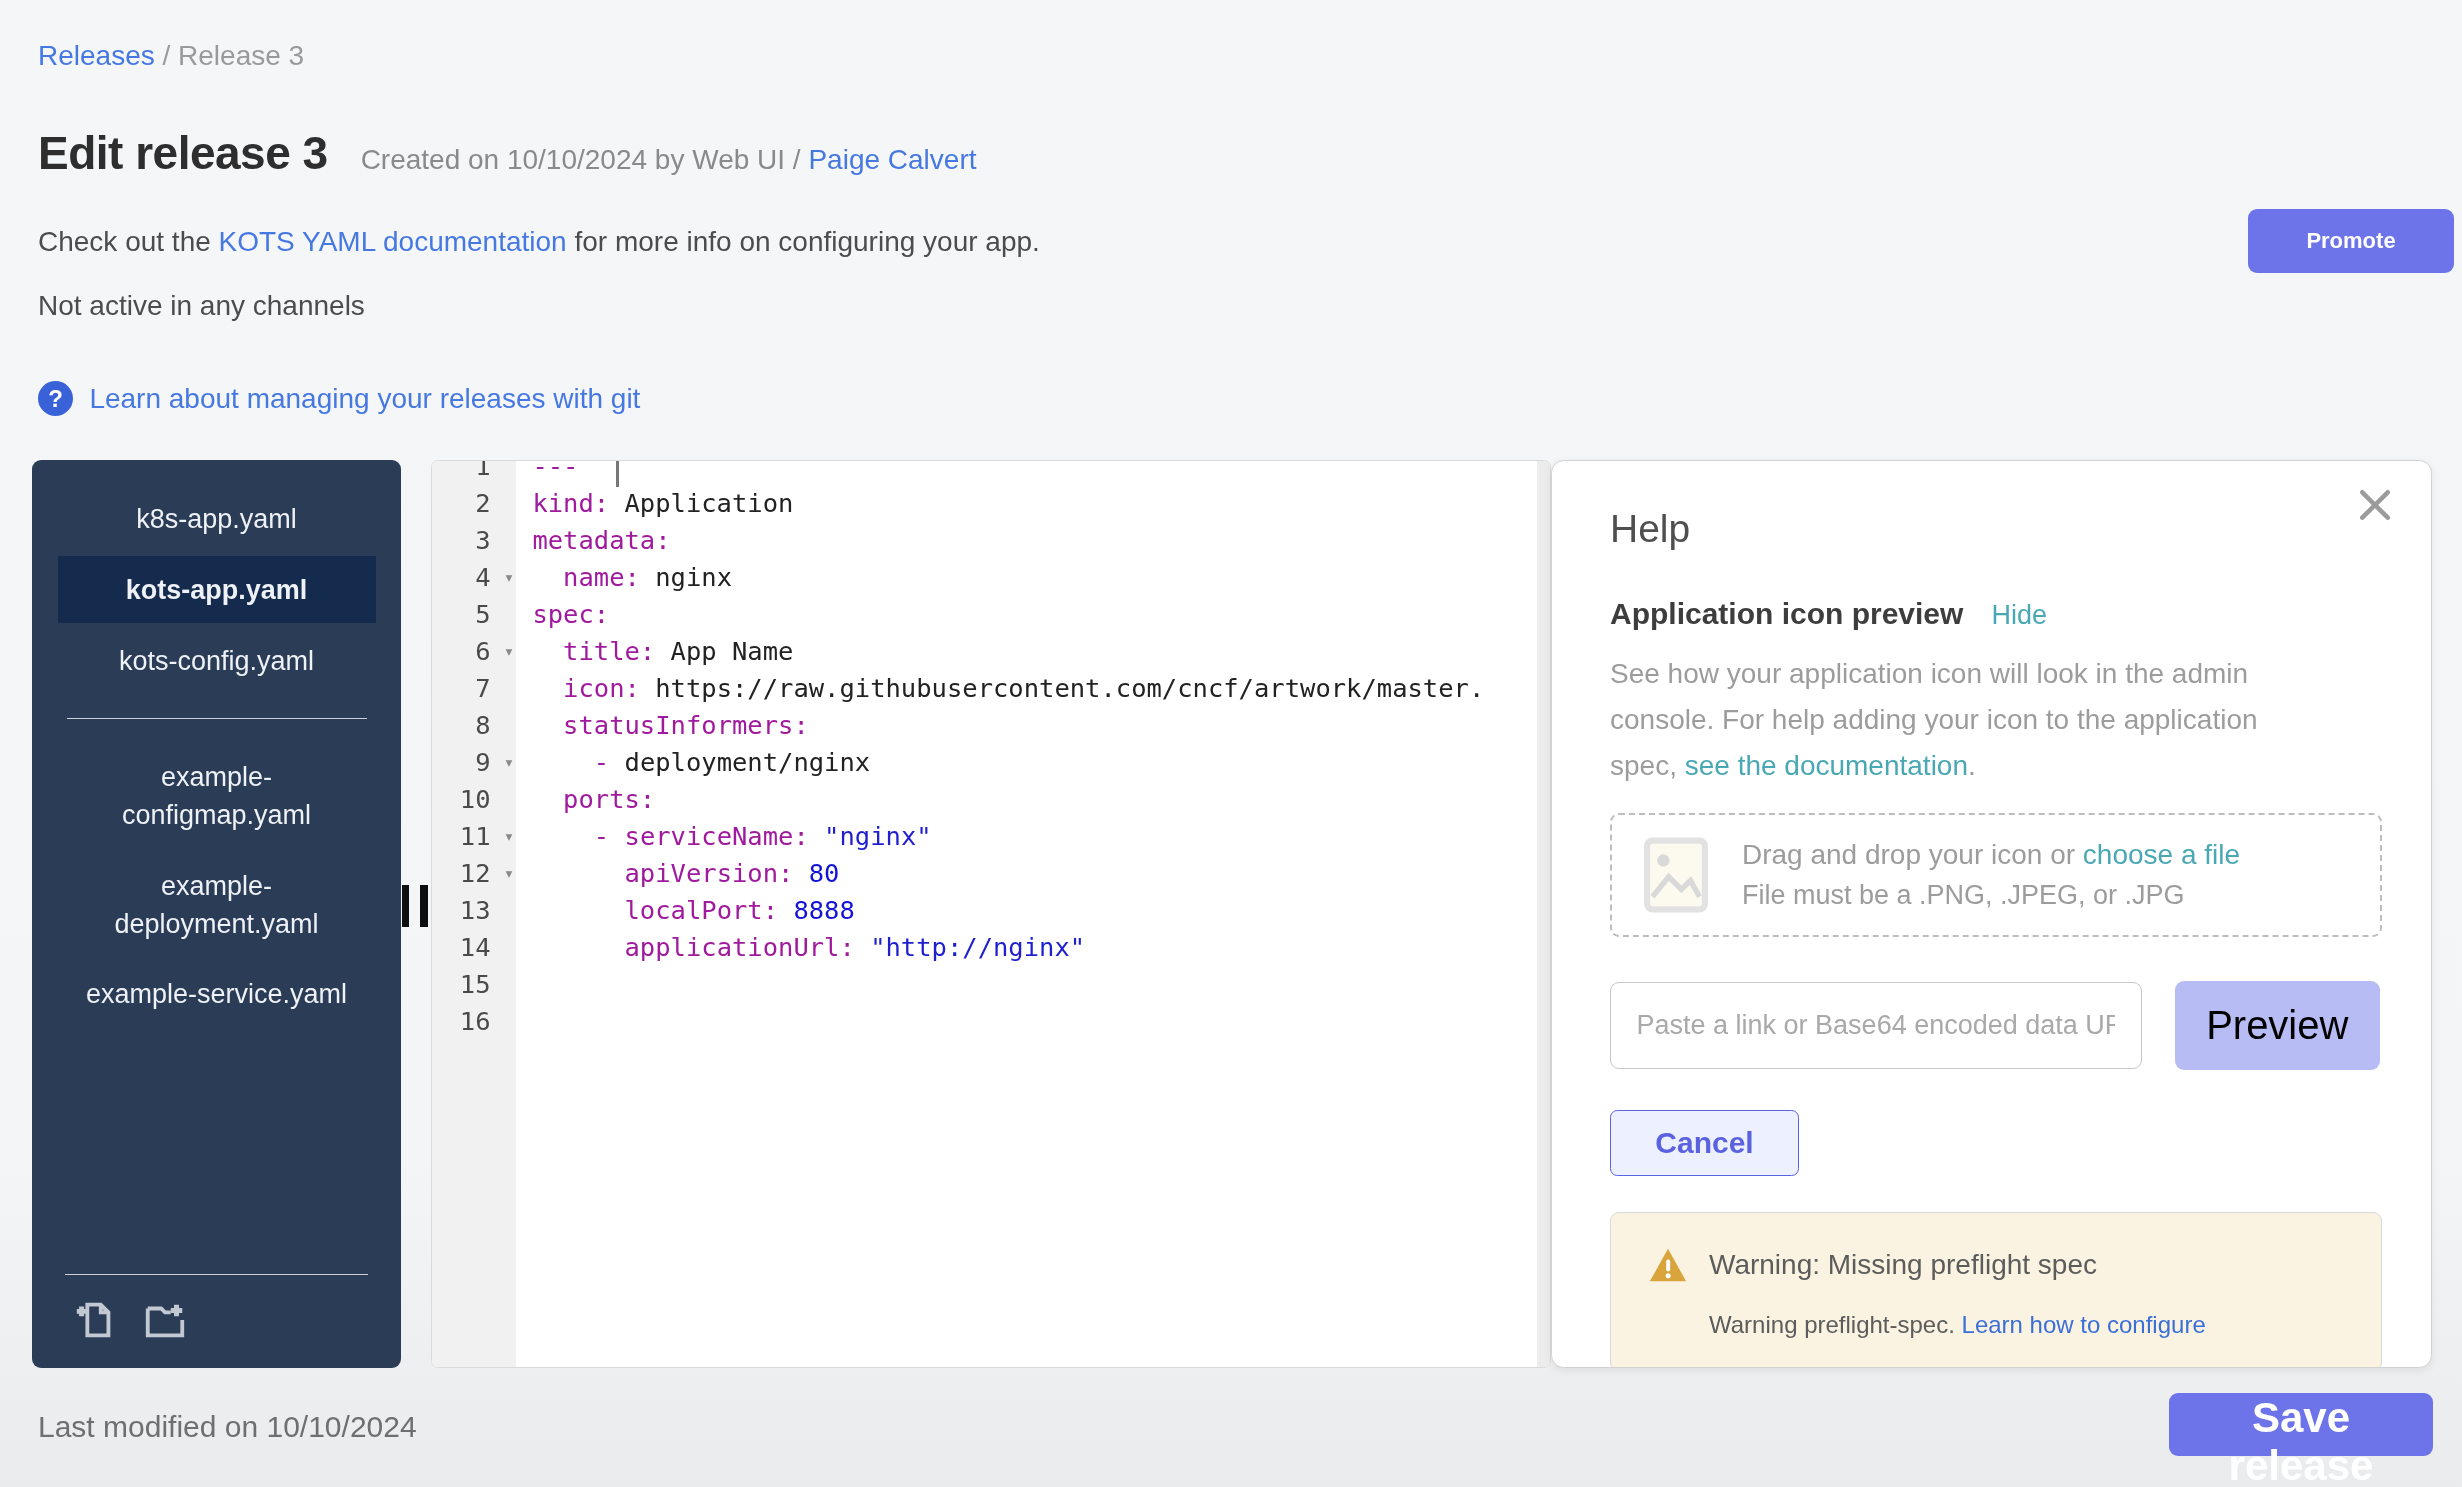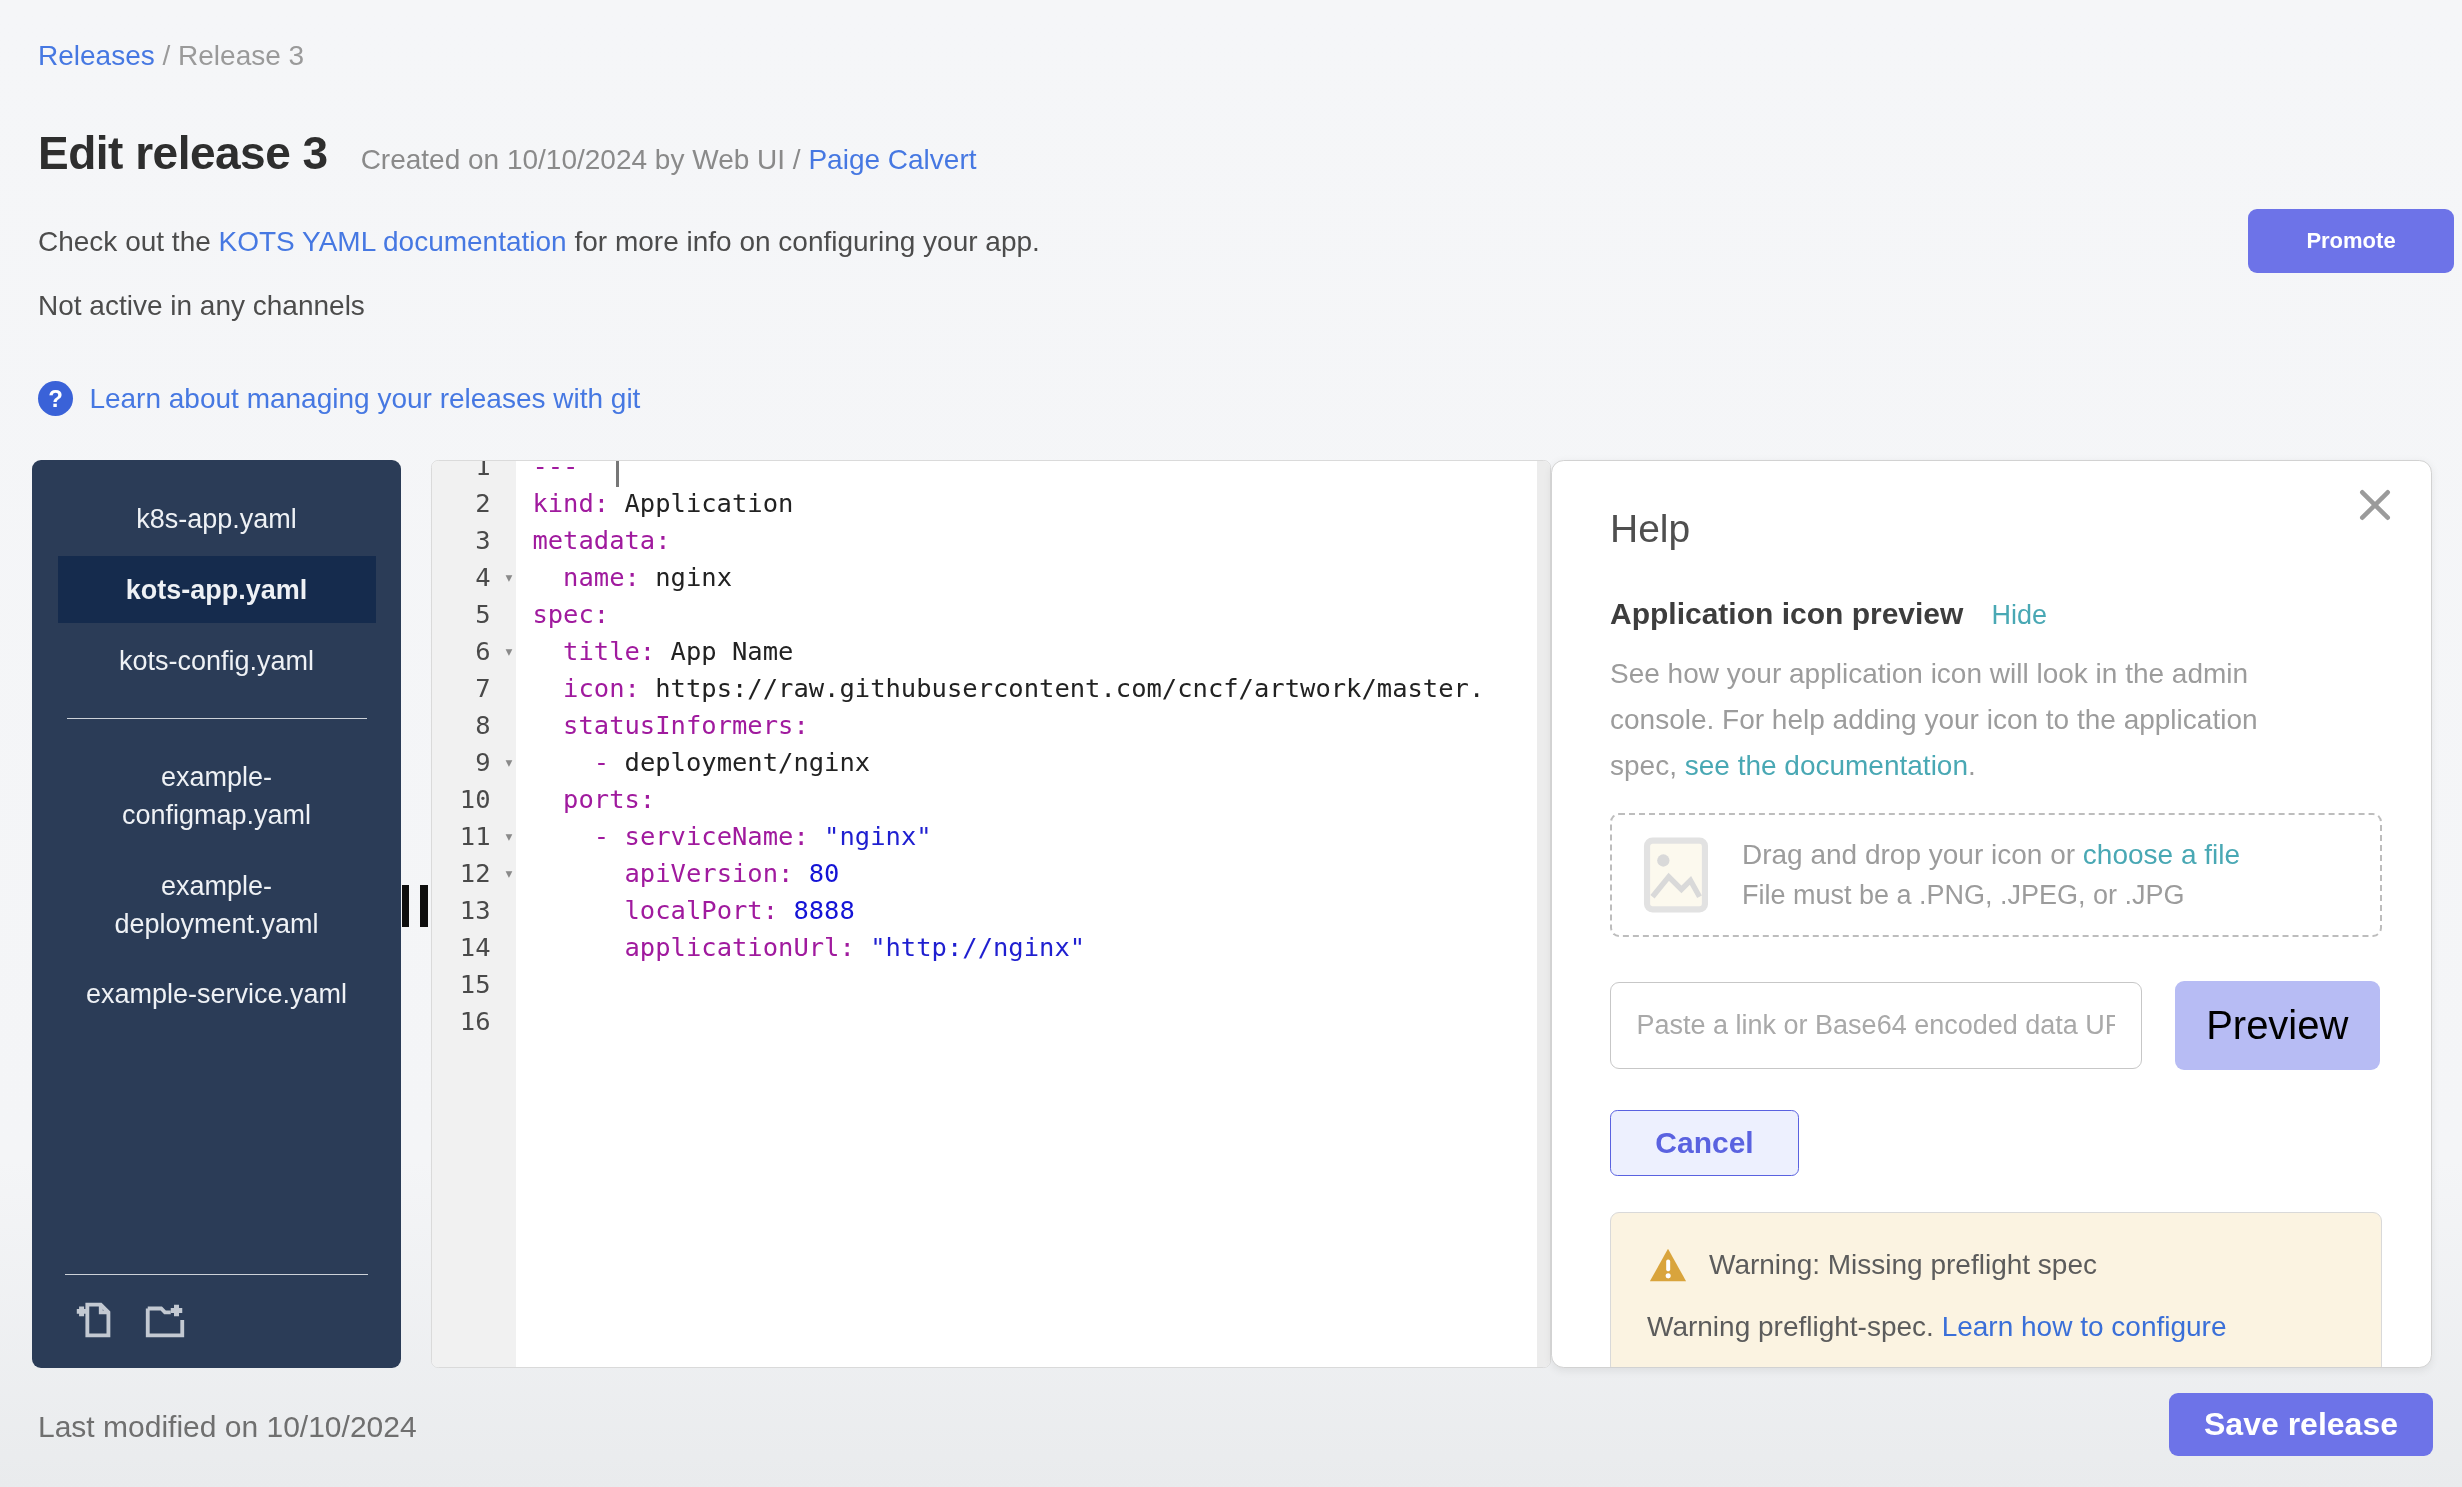--- a/index.html
+++ b/index.html
@@ -86,27 +86,27 @@
        padding:0 25.5px;font-family:inherit;font-size:27px;color:#444;background:#fff;}
   .icon-input::placeholder{color:#a9a9a9;}
   .preview-btn{margin-left:33px;width:219px;height:89px;border:none;border-radius:9px;background:#b7bcf4;
        color:#000000;font-family:inherit;font-size:40px;font-weight:400;cursor:default;}
   .cancel-btn{margin-top:40px;width:189px;height:66px;background:#edf0fe;border:1.8px solid #5a62e0;border-radius:7.3px;
        color:#5a62e0;font-family:inherit;font-size:30px;font-weight:700;cursor:pointer;display:block;}
   .warning-box{margin-top:36px;width:772px;box-sizing:border-box;background:#fbf3e1;border:0.9px solid #d9d9d9;
        border-radius:9px;padding:33px 33px 31px 36px;}
   .warn-line1{display:flex;align-items:center;font-size:28px;color:#5c5c5c;}
   .warn-icon{width:42px;height:38px;margin-right:20px;flex:none;}
-  .warn-line2{margin-top:27px;font-size:28px;color:#5c5c5c;}
+  .warn-line2{margin-top:27px;margin-left:62px;font-size:24px;color:#5c5c5c;}
   .warn-line2 a{color:#3a6fd8;}
 
   
   .last-modified{position:absolute;left:38px;top:1410px;font-size:30px;color:#6f6f6f;}
   .save-btn{position:absolute;left:2169px;top:1393px;width:264px;height:63px;border:none;border-radius:9px;
-       background:#6d73e8;color:#fff;font-family:inherit;font-size:32px;font-weight:700;cursor:pointer;}
+       background:#6d73e8;color:#fff;font-family:inherit;font-size:42px;font-weight:700;cursor:pointer;}
 </style>
 </head>
 <body>
 
 <div class="app">
 
   <div class="breadcrumb">
     <a>Releases</a><span> / </span><span>Release 3</span>
   </div>
 

